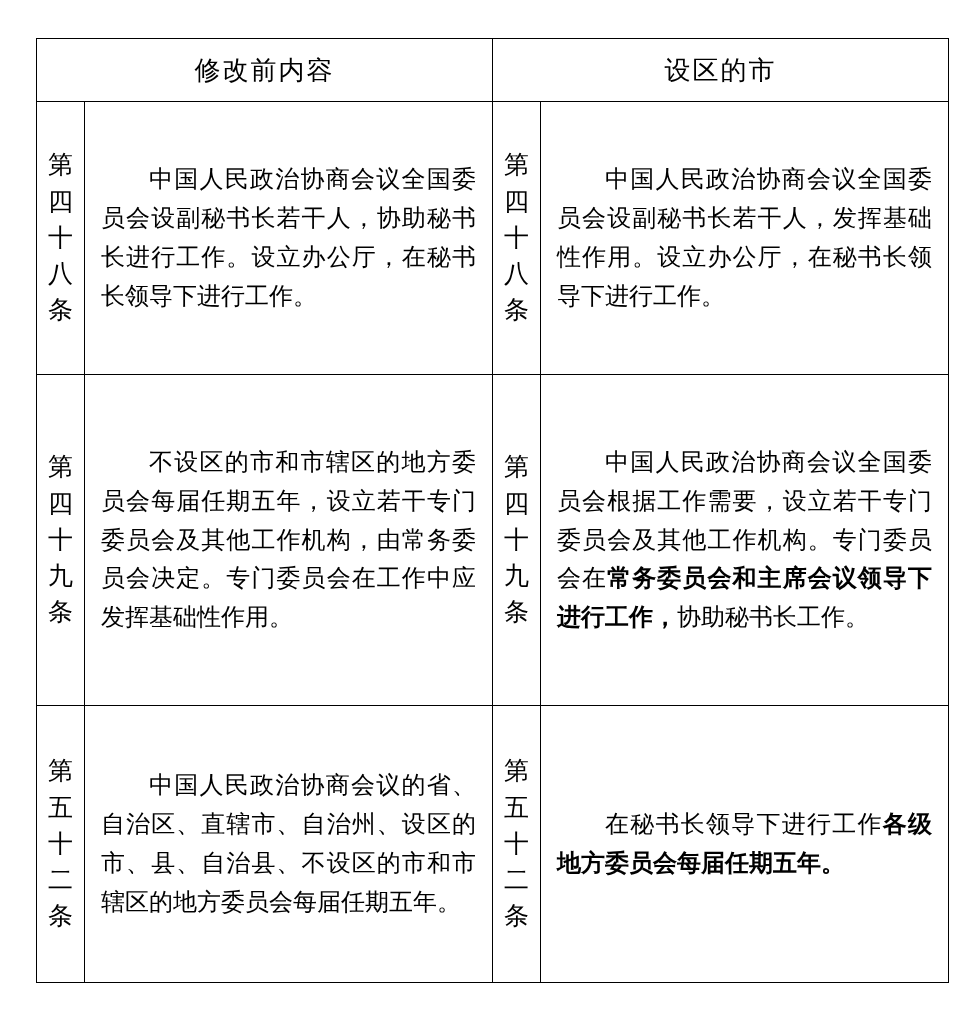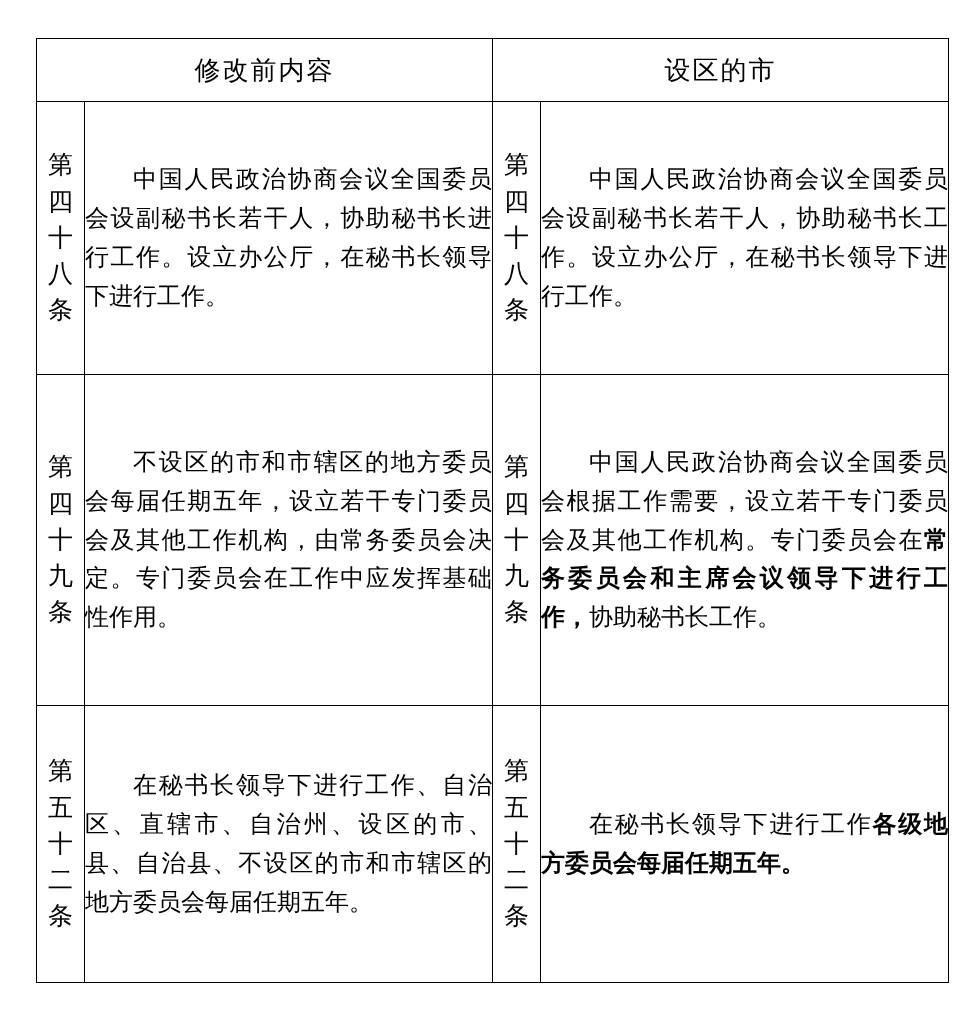--- a/index.html
+++ b/index.html
@@ -60,21 +60,21 @@
     display: block;
   }
   .text-cell {
     font-size: 24px;
     line-height: 1.62;
     padding: 14px 16px 16px 16px;
     text-align: justify;
     text-justify: inter-ideograph;
   }
   .text-cell p {
-    margin: 0;
+    margin: 16px;
     text-indent: 2em;
   }
   .text-cell b {
     font-weight: bold;
   }
   .row-48 td { height: 272px; }
   .row-49 td { height: 330px; }
   .row-52 td { height: 276px; }
 </style>
 </head>
@@ -107,21 +107,21 @@
             <p>中国人民政治协商会议全国委员会设副秘书长若干人，协助秘书长进行工作。设立办公厅，在秘书长领导下进行工作。</p>
           </td>
           <td class="label-cell">
               <span>第</span>
               <span>四</span>
               <span>十</span>
               <span>八</span>
               <span>条</span>
             </td>
           <td class="text-cell">
-            <p class="rich"><span>中国人民政治协商会议全国委员会设副秘书长若干人，协助秘书长工作。设立办公厅，在秘书长领导下进行工作。</span></p>
+            <p class="rich"><span>中国人民政治协商会议全国委员会设副秘书长若干人，发挥基础性作用。设立办公厅，在秘书长领导下进行工作。</span></p>
           </td>
         </tr>
 
         <tr class="row-49">
           <td class="label-cell">
               <span>第</span>
               <span>四</span>
               <span>十</span>
               <span>九</span>
               <span>条</span>
@@ -143,21 +143,21 @@
 
         <tr class="row-52">
           <td class="label-cell">
               <span>第</span>
               <span>五</span>
               <span>十</span>
               <span>二</span>
               <span>条</span>
             </td>
           <td class="text-cell">
-            <p>在秘书长领导下进行工作、自治区、直辖市、自治州、设区的市、县、自治县、不设区的市和市辖区的地方委员会每届任期五年。</p>
+            <p>中国人民政治协商会议的省、自治区、直辖市、自治州、设区的市、县、自治县、不设区的市和市辖区的地方委员会每届任期五年。</p>
           </td>
           <td class="label-cell">
               <span>第</span>
               <span>五</span>
               <span>十</span>
               <span>二</span>
               <span>条</span>
             </td>
           <td class="text-cell">
             <p class="rich"><span>在秘书长领导下进行工作</span><b>各级地方委员会每届任期五年。</b></p>

